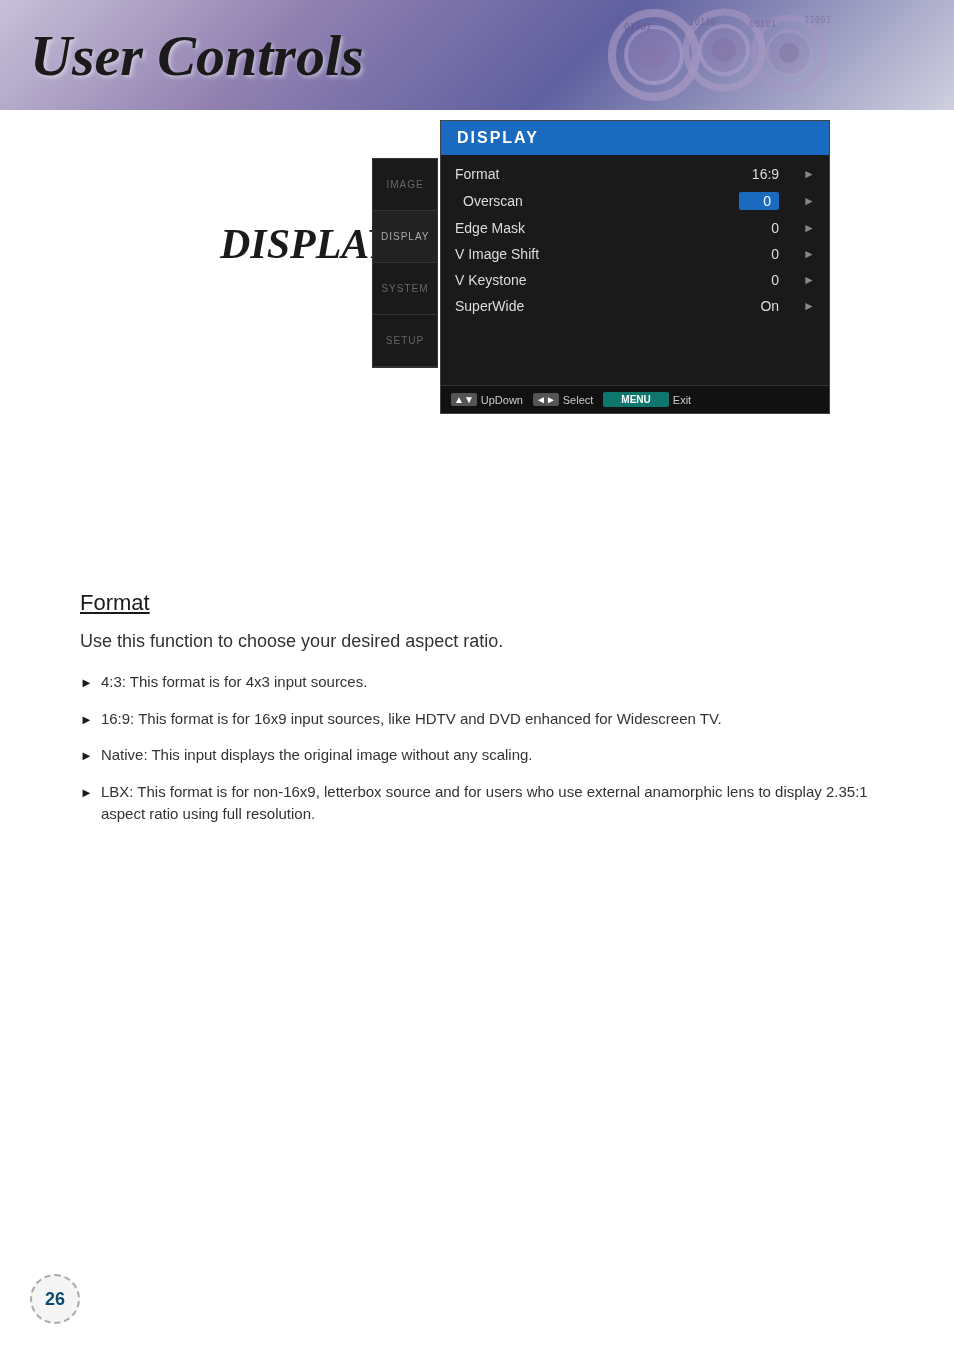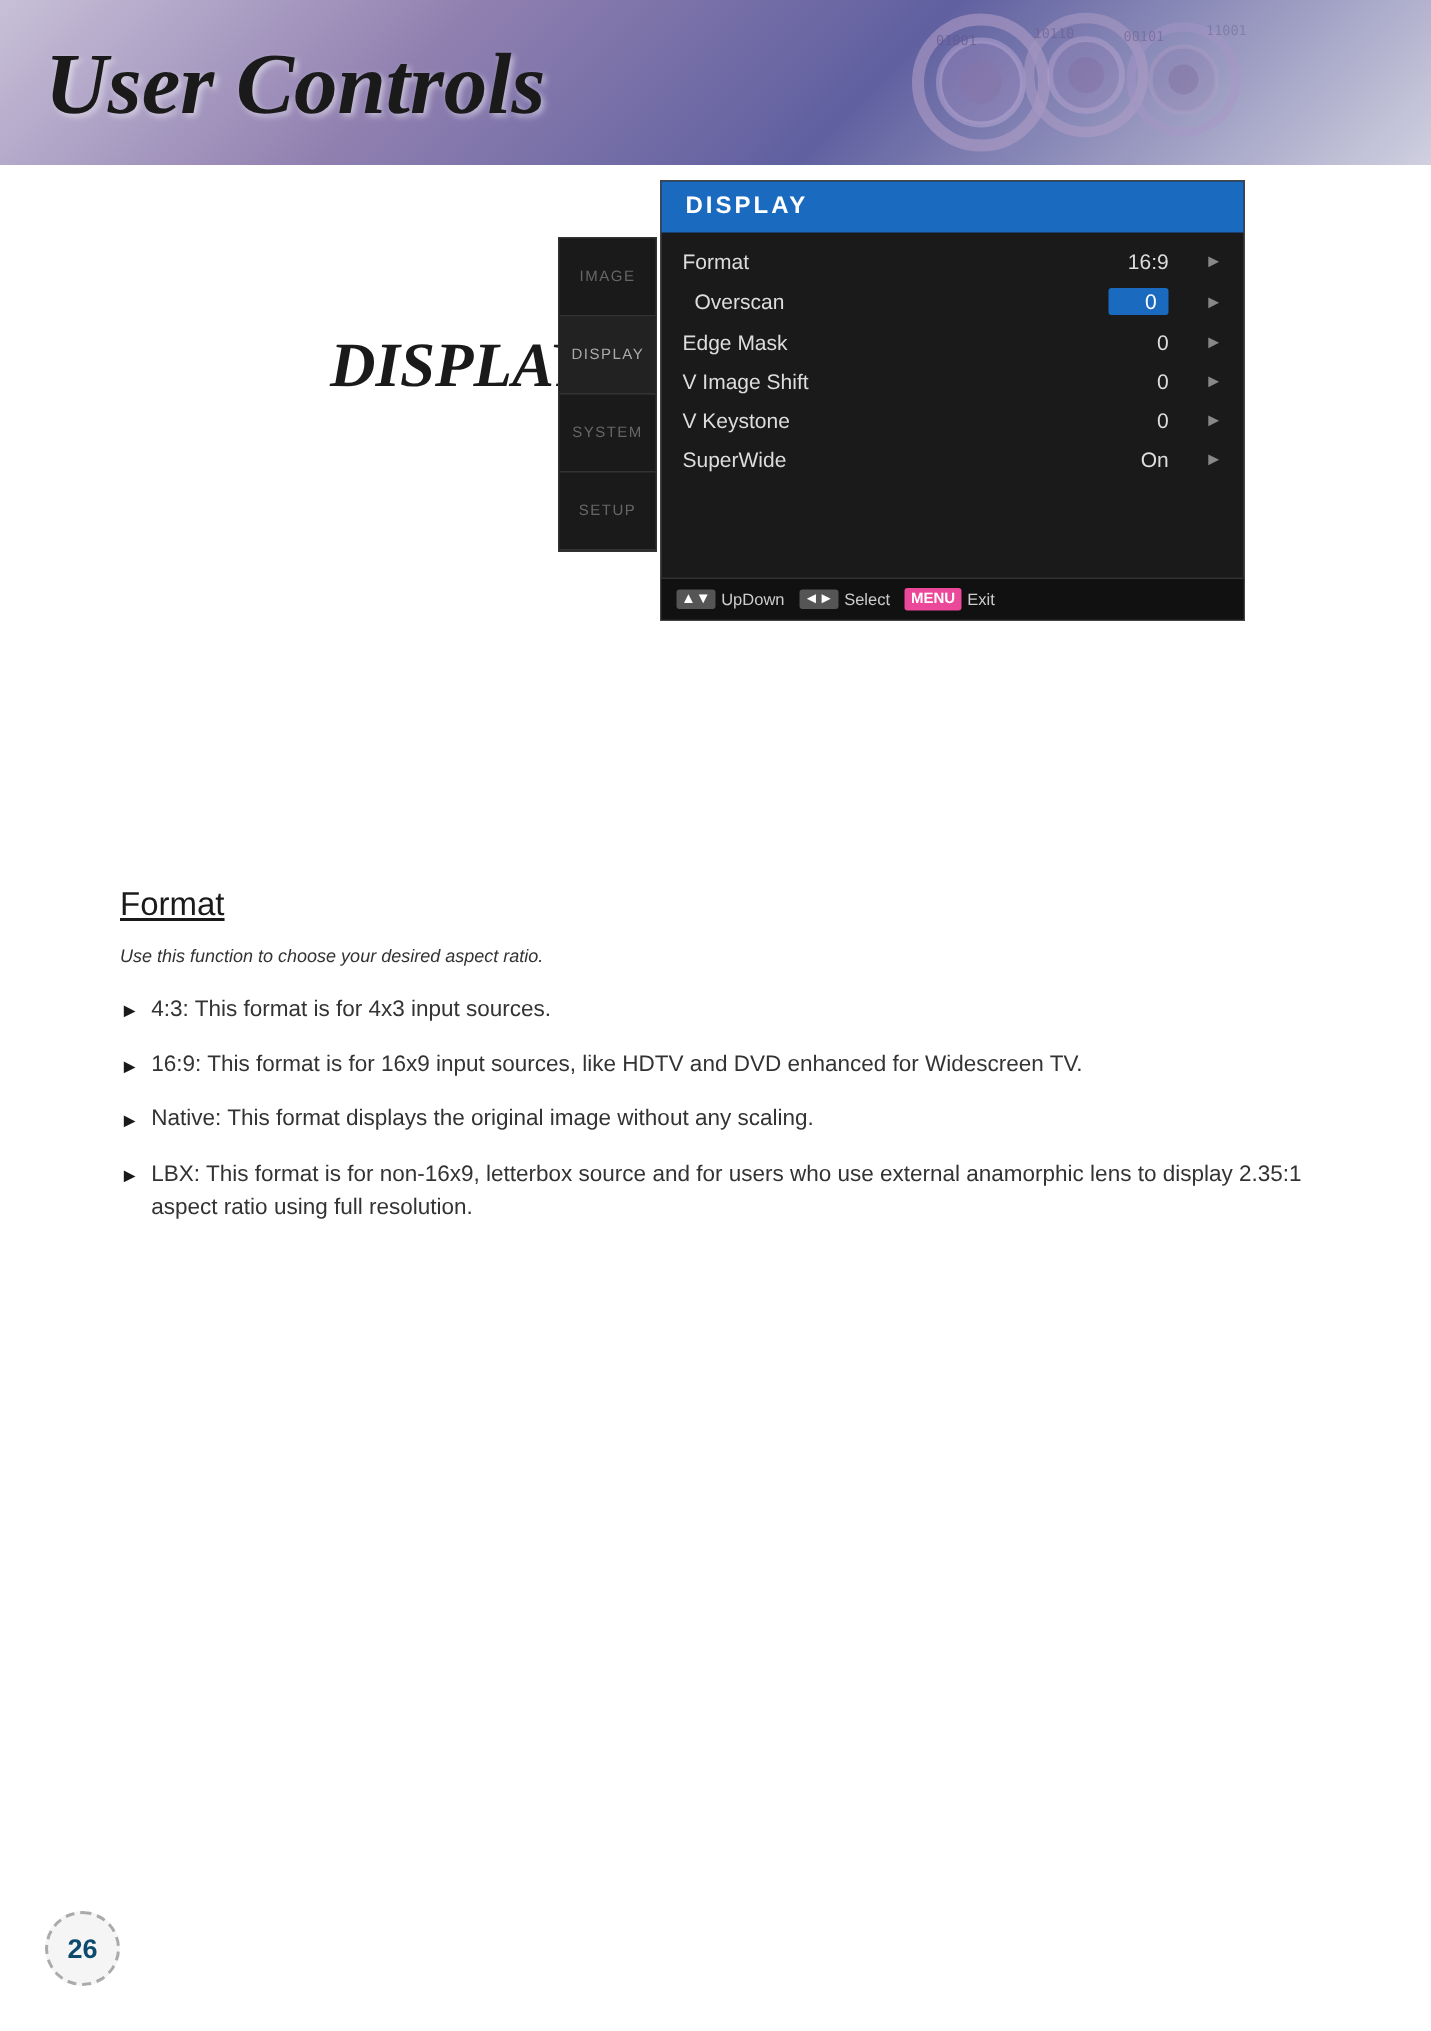--- a/index.html
+++ b/index.html
@@ -154,24 +154,24 @@
 
     .footer-icon {
       background: #555;
       color: #fff;
       font-size: 10px;
       padding: 1px 3px;
       border-radius: 2px;
     }
 
     .footer-btn {
-      background: #ec4899;
+      background: #0f766e;
       color: #fff;
       font-size: 10px;
-      padding: 2px 4px;
+      padding: 2px 18px;
       border-radius: 2px;
       font-weight: bold;
     }
 
     
     .display-label {
       position: absolute;
       top: 220px;
       left: 220px;
       font-size: 42px;
@@ -190,26 +190,25 @@
     .section-title {
       font-size: 22px;
       font-weight: normal;
       color: #1a1a1a;
       text-decoration: underline;
       margin-bottom: 12px;
       padding-left: 20px;
     }
 
     .section-intro {
-      font-size: 12px;
+      font-size: 18px;
       color: #333;
       margin-bottom: 16px;
       padding-left: 20px;
       line-height: 1.5;
-      font-style: italic;
     }
 
     .bullet-list {
       list-style: none;
       padding-left: 20px;
     }
 
     .bullet-item {
       display: flex;
       align-items: flex-start;
@@ -365,21 +364,21 @@
     <li class="bullet-item">
       <span class="bullet-arrow">►</span>
       <span class="bullet-text">4:3: This format is for 4x3 input sources.</span>
     </li>
     <li class="bullet-item">
       <span class="bullet-arrow">►</span>
       <span class="bullet-text">16:9: This format is for 16x9 input sources, like HDTV and DVD enhanced for Widescreen TV.</span>
     </li>
     <li class="bullet-item">
       <span class="bullet-arrow">►</span>
-      <span class="bullet-text">Native: This format displays the original image without any scaling.</span>
+      <span class="bullet-text">Native: This input displays the original image without any scaling.</span>
     </li>
     <li class="bullet-item">
       <span class="bullet-arrow">►</span>
       <span class="bullet-text">LBX: This format is for non-16x9, letterbox source and for users who use external anamorphic lens to display 2.35:1 aspect ratio using full resolution.</span>
     </li>
   </ul>
 </div>
 
 <div class="page-number">26</div>
 

